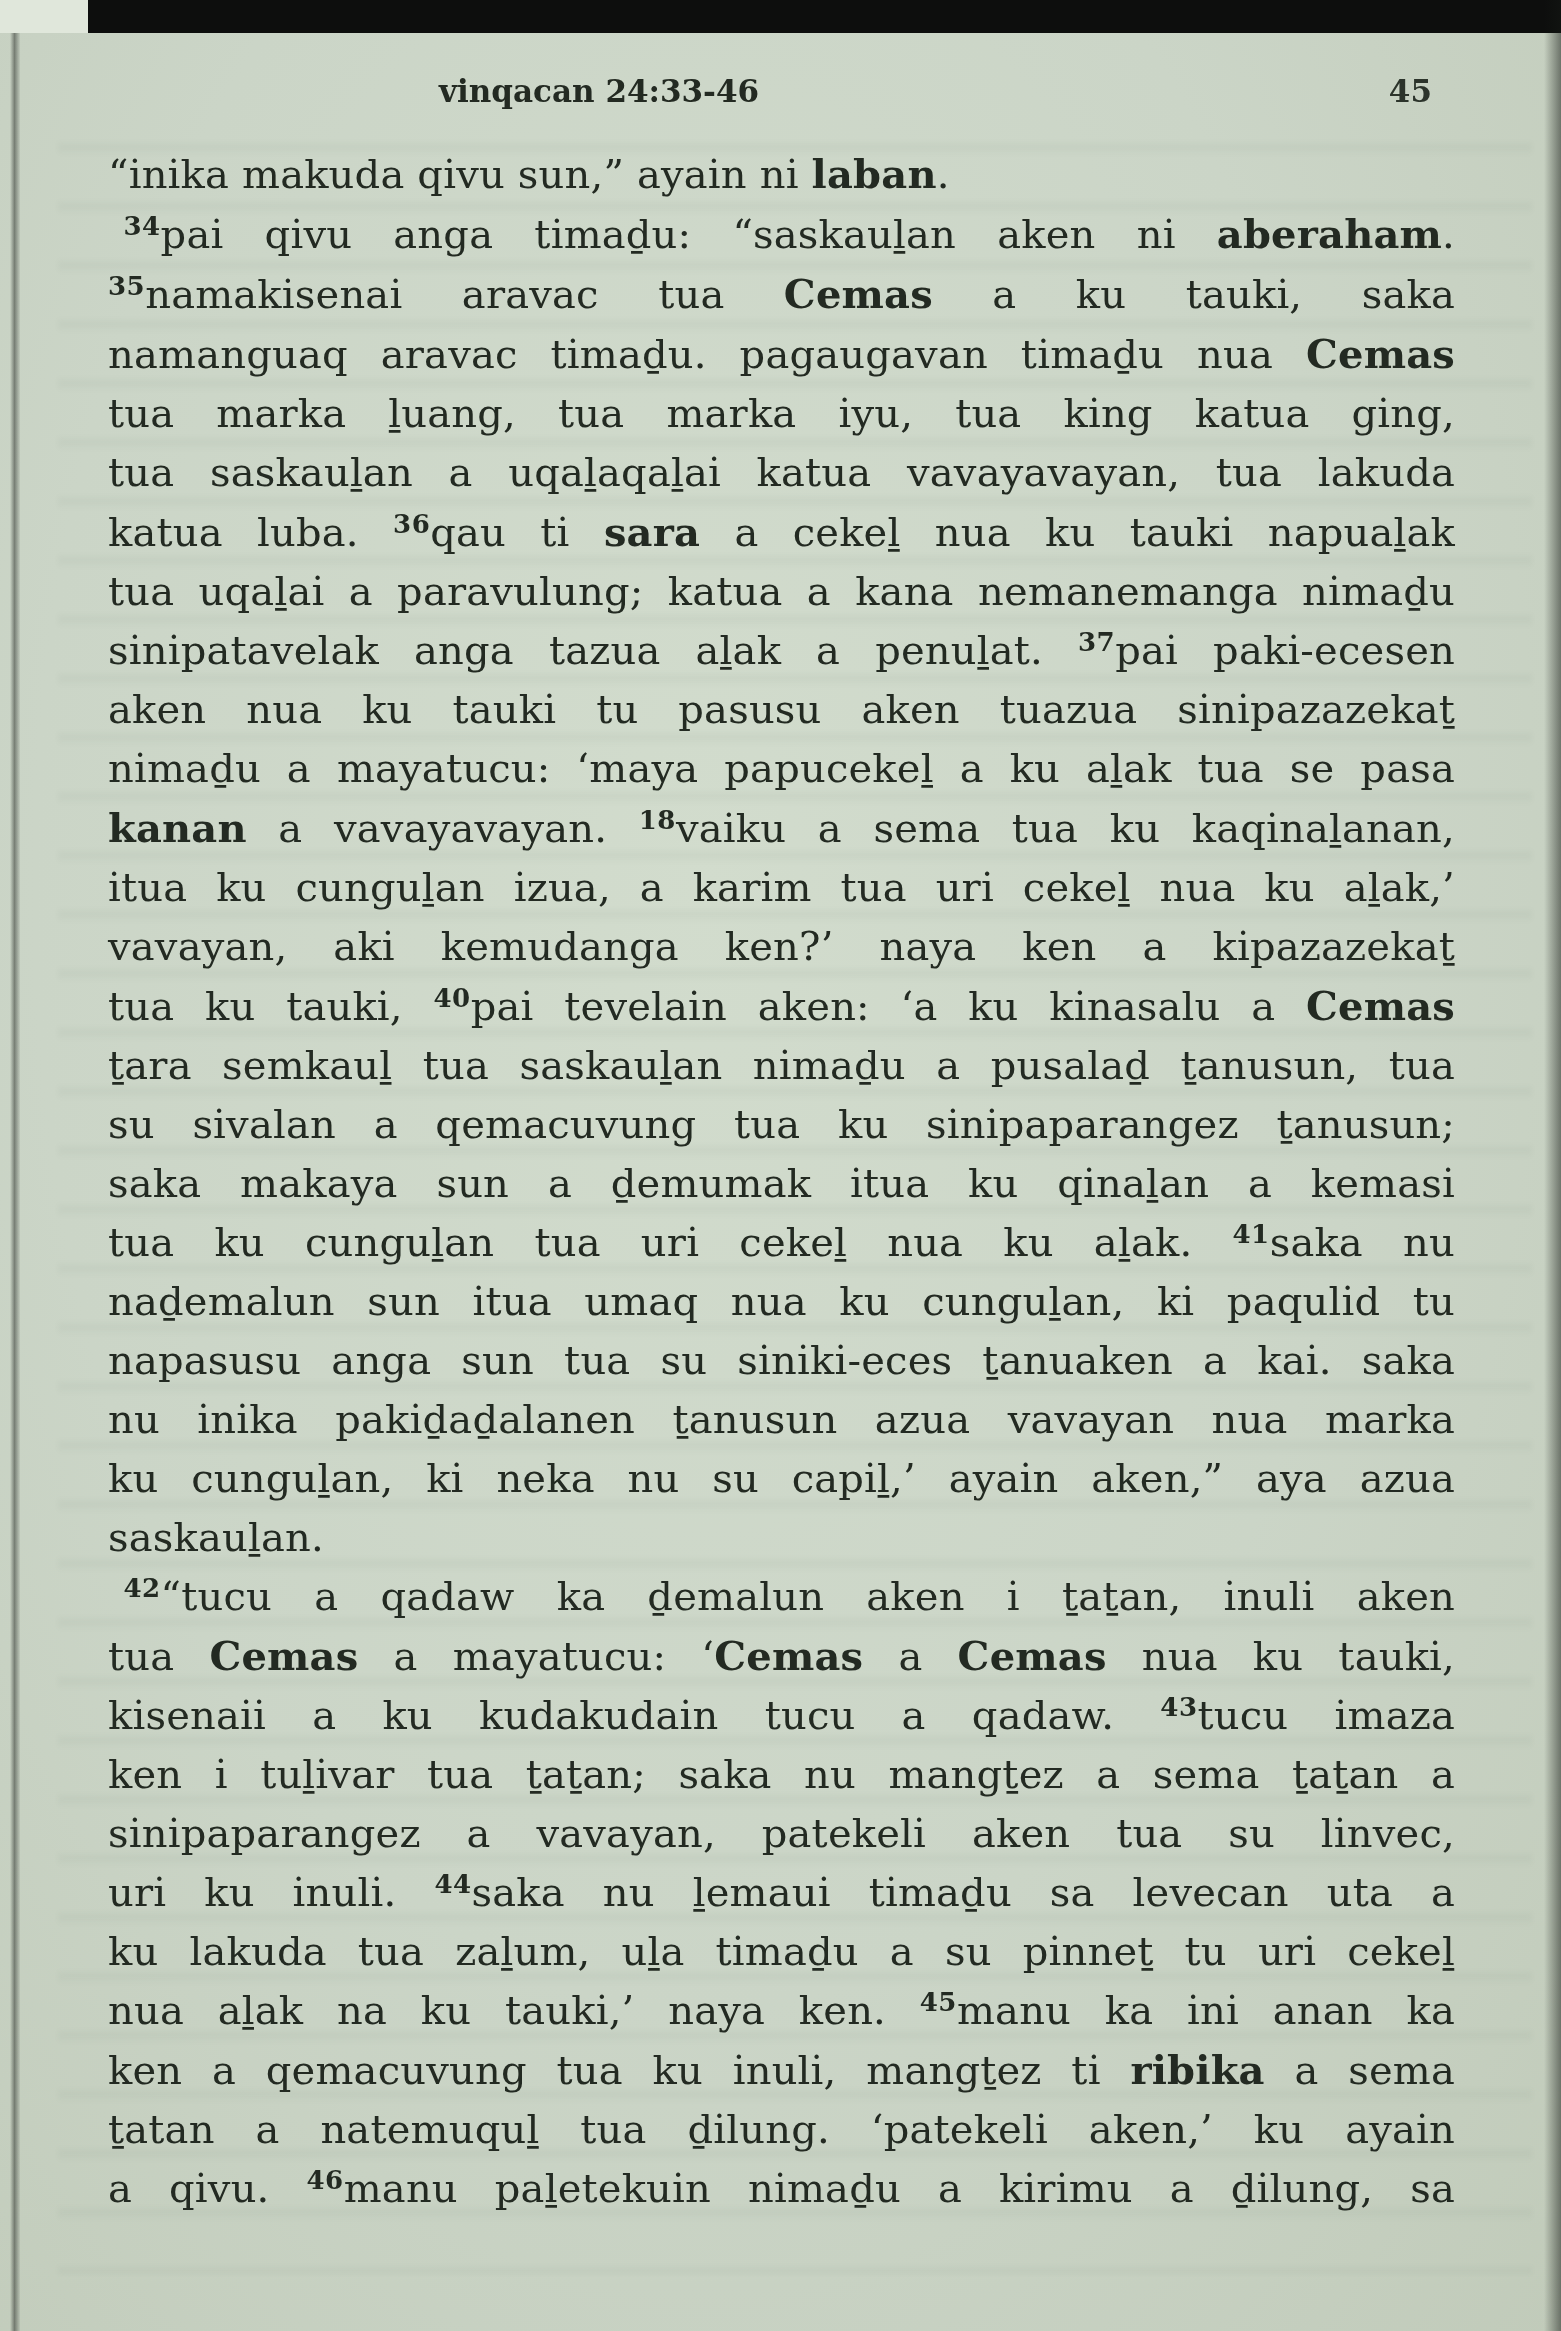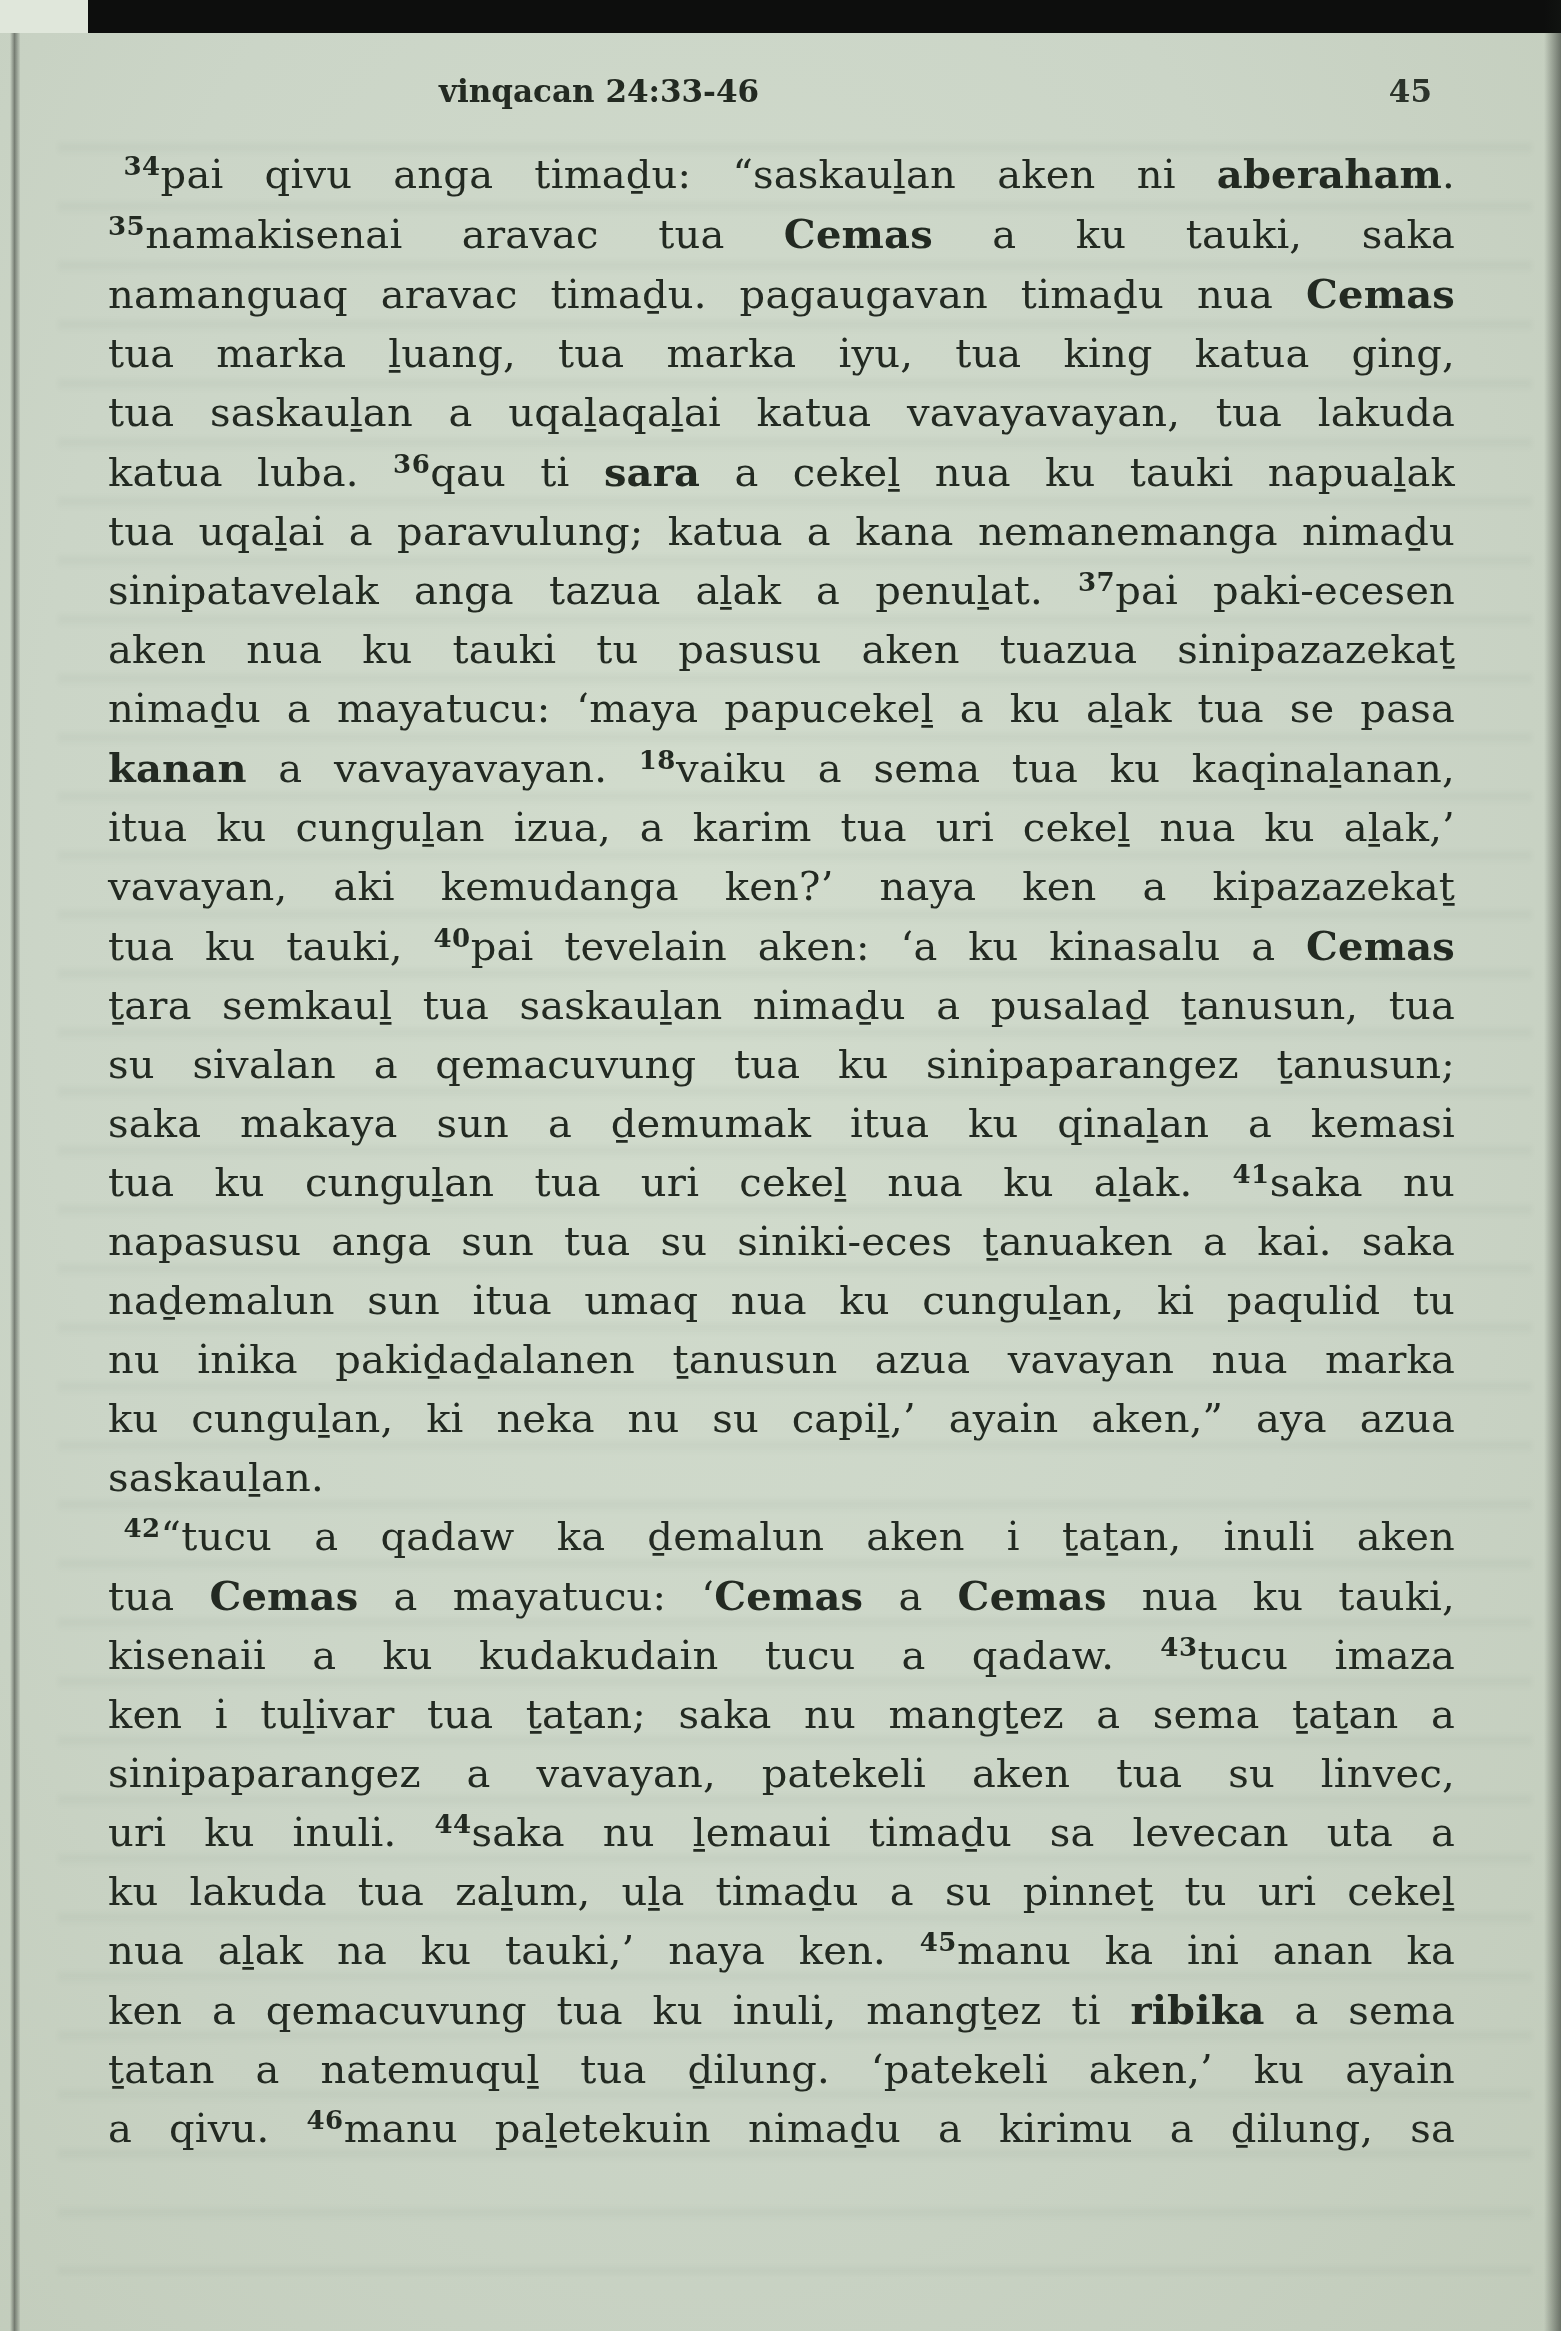--- a/index.html
+++ b/index.html
@@ -70,41 +70,44 @@
   <div class="left-edge"></div>
   <div class="right-edge"></div>
   <div class="ghost"></div>
 
   <div class="header">
     <span class="book-ref">vinqacan 24:33-46</span>
     <span class="page-num">45</span>
   </div>
 
   <div class="body-text">
+      <div class="para">
+        <div class="line short"><span class="n">“inika makuda qivu sun,” ayain ni </span><span class="b">laban</span><span class="n">.</span></div>
+      </div>
       <div class="para indent">
         <div class="line"><sup class="vnum">34</sup><span class="n">pai qivu anga timaḏu: “saskauḻan aken ni </span><span class="b">aberaham</span><span class="n">.</span></div>
         <div class="line"><sup class="vnum">35</sup><span class="n">namakisenai aravac tua </span><span class="b">Cemas</span><span class="n"> a ku tauki, saka</span></div>
         <div class="line"><span class="n">namanguaq aravac timaḏu. pagaugavan timaḏu nua </span><span class="b">Cemas</span></div>
         <div class="line"><span class="n">tua marka ḻuang, tua marka iyu, tua king katua ging,</span></div>
         <div class="line"><span class="n">tua saskauḻan a uqaḻaqaḻai katua vavayavayan, tua lakuda</span></div>
         <div class="line"><span class="n">katua luba. </span><sup class="vnum">36</sup><span class="n">qau ti </span><span class="b">sara</span><span class="n"> a cekeḻ nua ku tauki napuaḻak</span></div>
         <div class="line"><span class="n">tua uqaḻai a paravulung; katua a kana nemanemanga nimaḏu</span></div>
         <div class="line"><span class="n">sinipatavelak anga tazua aḻak a penuḻat. </span><sup class="vnum">37</sup><span class="n">pai paki-ecesen</span></div>
         <div class="line"><span class="n">aken nua ku tauki tu pasusu aken tuazua sinipazazekaṯ</span></div>
         <div class="line"><span class="n">nimaḏu a mayatucu: ‘maya papucekeḻ a ku aḻak tua se pasa</span></div>
         <div class="line"><span class="b">kanan</span><span class="n"> a vavayavayan. </span><sup class="vnum">18</sup><span class="n">vaiku a sema tua ku kaqinaḻanan,</span></div>
         <div class="line"><span class="n">itua ku cunguḻan izua, a karim tua uri cekeḻ nua ku aḻak,’</span></div>
         <div class="line"><span class="n">vavayan, aki kemudanga ken?’ naya ken a kipazazekaṯ</span></div>
         <div class="line"><span class="n">tua ku tauki, </span><sup class="vnum">40</sup><span class="n">pai tevelain aken: ‘a ku kinasalu a </span><span class="b">Cemas</span></div>
         <div class="line"><span class="n">ṯara semkauḻ tua saskauḻan nimaḏu a pusalaḏ ṯanusun, tua</span></div>
         <div class="line"><span class="n">su sivalan a qemacuvung tua ku sinipaparangez ṯanusun;</span></div>
         <div class="line"><span class="n">saka makaya sun a ḏemumak itua ku qinaḻan a kemasi</span></div>
         <div class="line"><span class="n">tua ku cunguḻan tua uri cekeḻ nua ku aḻak. </span><sup class="vnum">41</sup><span class="n">saka nu</span></div>
+        <div class="line"><span class="n">naḏemalun sun itua umaq nua ku cunguḻan, ki paqulid tu</span></div>
         <div class="line"><span class="n">napasusu anga sun tua su siniki-eces ṯanuaken a kai. saka</span></div>
-        <div class="line"><span class="n">naḏemalun sun itua umaq nua ku cunguḻan, ki paqulid tu</span></div>
         <div class="line"><span class="n">nu inika pakiḏaḏalanen ṯanusun azua vavayan nua marka</span></div>
         <div class="line"><span class="n">ku cunguḻan, ki neka nu su capiḻ,’ ayain aken,” aya azua</span></div>
         <div class="line short"><span class="n">saskauḻan.</span></div>
       </div>
       <div class="para indent">
         <div class="line"><sup class="vnum">42</sup><span class="n">“tucu a qadaw ka ḏemalun aken i ṯaṯan, inuli aken</span></div>
         <div class="line"><span class="n">tua </span><span class="b">Cemas</span><span class="n"> a mayatucu: ‘</span><span class="b">Cemas</span><span class="n"> a </span><span class="b">Cemas</span><span class="n"> nua ku tauki,</span></div>
         <div class="line"><span class="n">kisenaii a ku kudakudain tucu a qadaw. </span><sup class="vnum">43</sup><span class="n">tucu imaza</span></div>
         <div class="line"><span class="n">ken i tuḻivar tua ṯaṯan; saka nu mangṯez a sema ṯaṯan a</span></div>
         <div class="line"><span class="n">sinipaparangez a vavayan, patekeli aken tua su linvec,</span></div>

